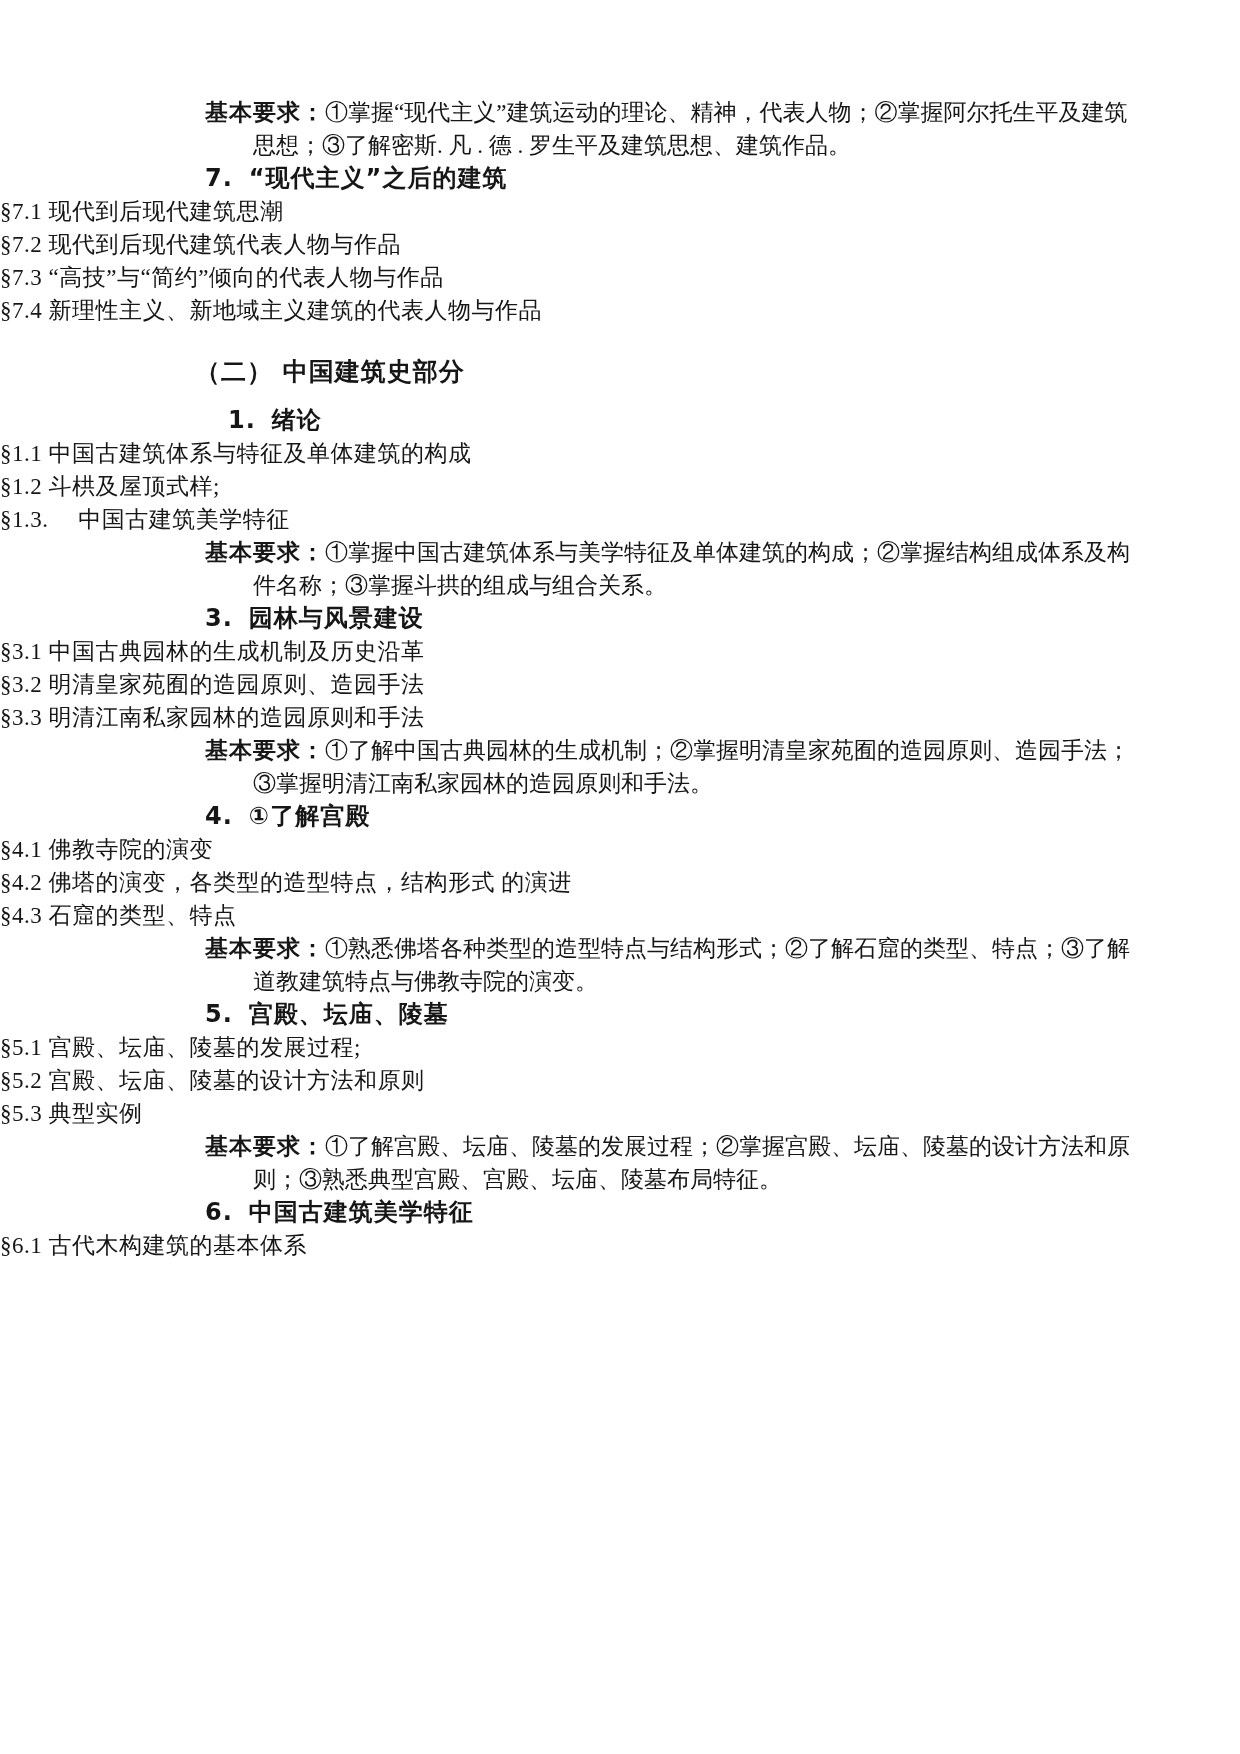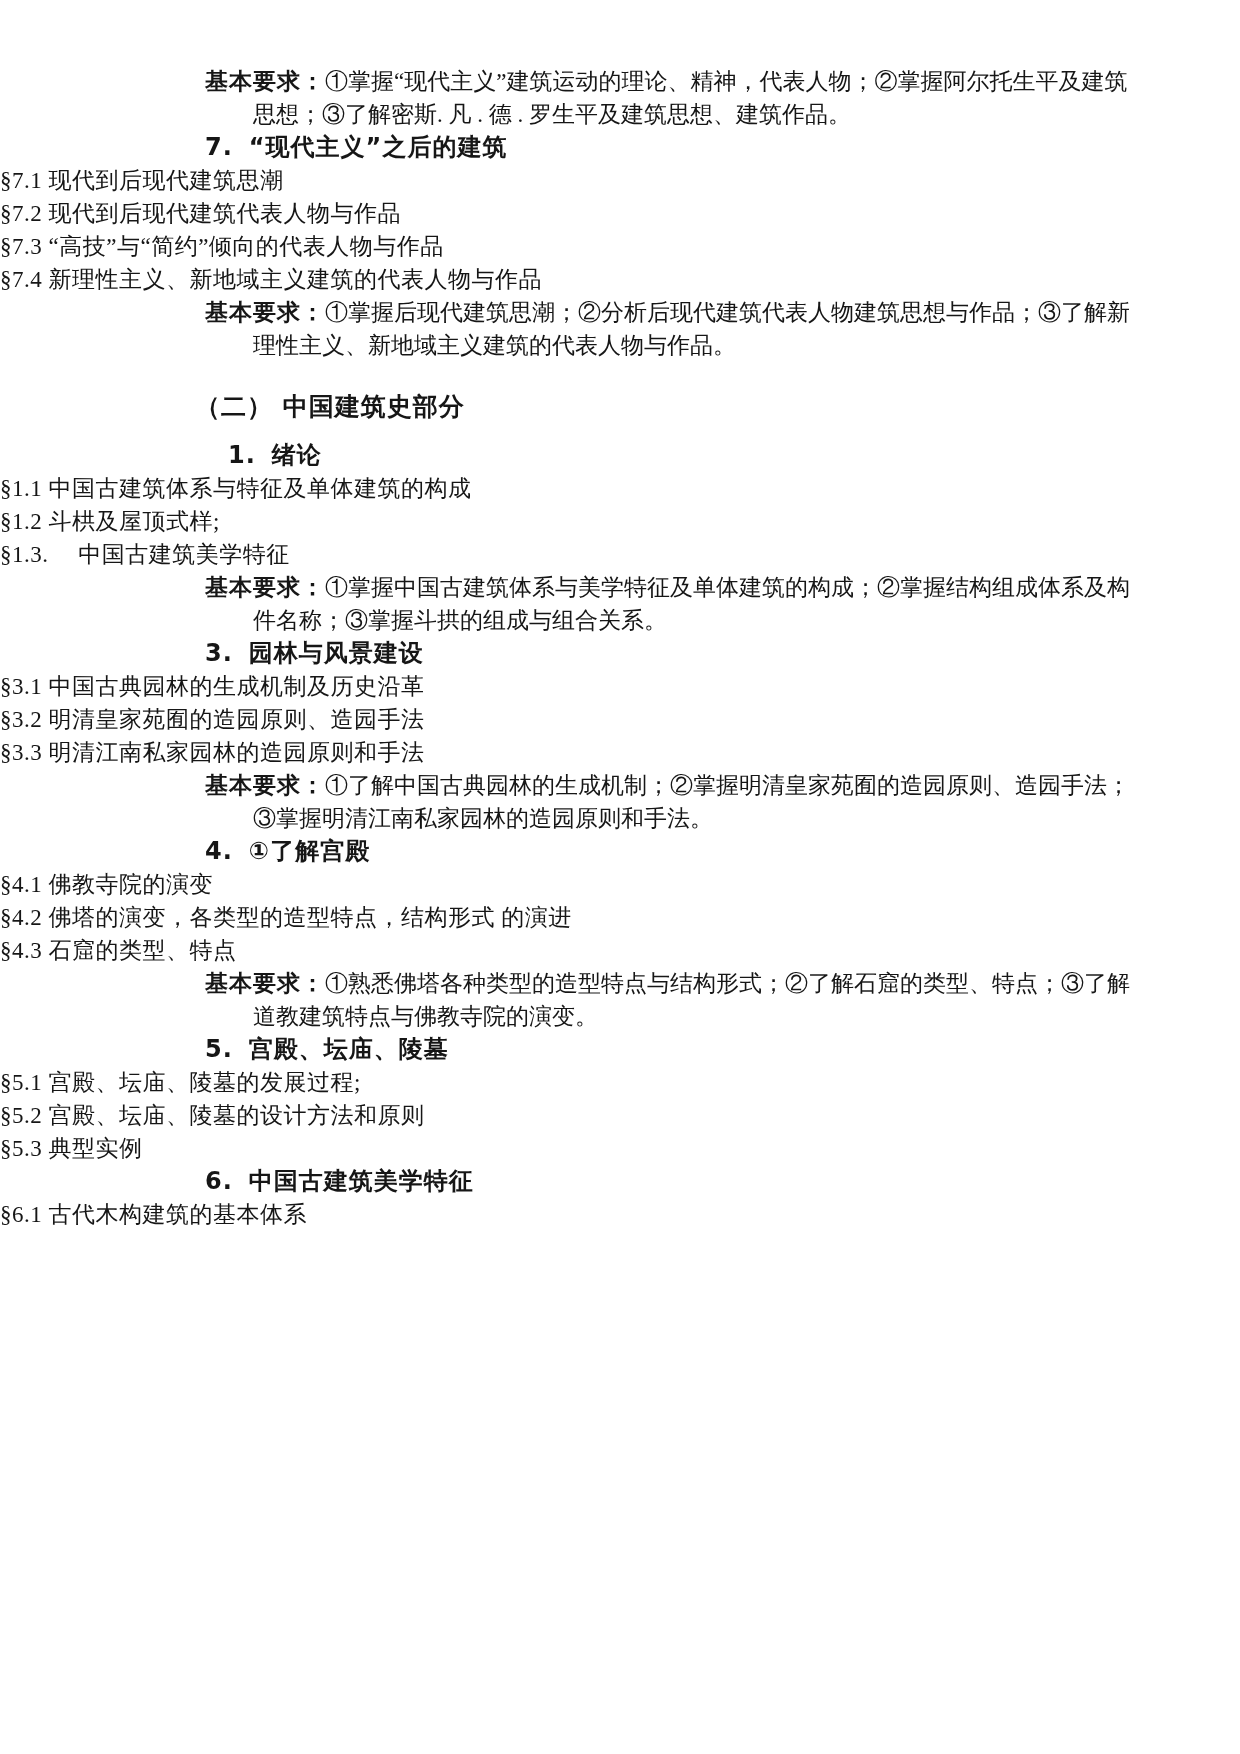--- a/index.html
+++ b/index.html
@@ -10,21 +10,21 @@
   body {
     width: 1240px;
     height: 1754px;
     position: relative;
     color: #161616;
     font-family: "Liberation Serif", "DejaVu Serif", serif;
     font-size: 23px;
     overflow: hidden;
   }
   .page {
-    padding-top: 65px;
+    padding-top: 96px;
     box-sizing: border-box;
     width: 1240px;
     height: 1754px;
   }
   p { margin: 0; line-height: 33px; }
 
   
   .req {
     margin-left: 253px;
     text-indent: -48px;
@@ -73,21 +73,20 @@
     <span class="req-label">基本要求：</span><span>①掌握“现代主义”建筑运动的理论、精神，代表人物；②掌握阿尔托生平及建筑思想；③了解密斯. 凡 . 德 . 罗生平及建筑思想、建筑作品。</span>
   </p>
 
   <div id="part1-sections">
       <div class="section">
         <p class="sec-heading"><span class="sec-num">7.</span><span class="sec-title">“现代主义”之后的建筑</span></p>
         <p class="sub-item">§7.1 现代到后现代建筑思潮</p>
         <p class="sub-item">§7.2 现代到后现代建筑代表人物与作品</p>
         <p class="sub-item">§7.3 “高技”与“简约”倾向的代表人物与作品</p>
         <p class="sub-item">§7.4 新理性主义、新地域主义建筑的代表人物与作品</p>
-        <p class="req"><span class="req-label">基本要求：</span><span class="req-text">①掌握后现代建筑思潮；②分析后现代建筑代表人物建筑思想与作品；③了解新理性主义、新地域主义建筑的代表人物与作品。</span></p>
       </div>
     </div>
 
   <p class="part-heading">（二） 中国建筑史部分</p>
 
   <div id="part2-sections">
       <div class="section">
         <p class="sec-heading"><span class="sec-num">1.</span><span class="sec-title">绪论</span></p>
         <p class="sub-item">§1.1 中国古建筑体系与特征及单体建筑的构成</p>
         <p class="sub-item">§1.2 斗栱及屋顶式样;</p>
@@ -106,20 +105,21 @@
         <p class="sub-item">§4.1 佛教寺院的演变</p>
         <p class="sub-item">§4.2 佛塔的演变，各类型的造型特点，结构形式 的演进</p>
         <p class="sub-item">§4.3 石窟的类型、特点</p>
         <p class="req"><span class="req-label">基本要求：</span><span class="req-text">①熟悉佛塔各种类型的造型特点与结构形式；②了解石窟的类型、特点；③了解道教建筑特点与佛教寺院的演变。</span></p>
       </div>
       <div class="section">
         <p class="sec-heading"><span class="sec-num">5.</span><span class="sec-title">宫殿、坛庙、陵墓</span></p>
         <p class="sub-item">§5.1 宫殿、坛庙、陵墓的发展过程;</p>
         <p class="sub-item">§5.2 宫殿、坛庙、陵墓的设计方法和原则</p>
         <p class="sub-item">§5.3 典型实例</p>
+        <p class="req"><span class="req-label">基本要求：</span><span class="req-text">①了解宫殿、坛庙、陵墓的发展过程；②掌握宫殿、坛庙、陵墓的设计方法和原则；③熟悉典型宫殿、宫殿、坛庙、陵墓布局特征。</span></p>
       </div>
       <div class="section">
         <p class="sec-heading"><span class="sec-num">6.</span><span class="sec-title">中国古建筑美学特征</span></p>
         <p class="sub-item">§6.1 古代木构建筑的基本体系</p>
       </div>
     </div>
 
 </div>
 
 </body></html>

